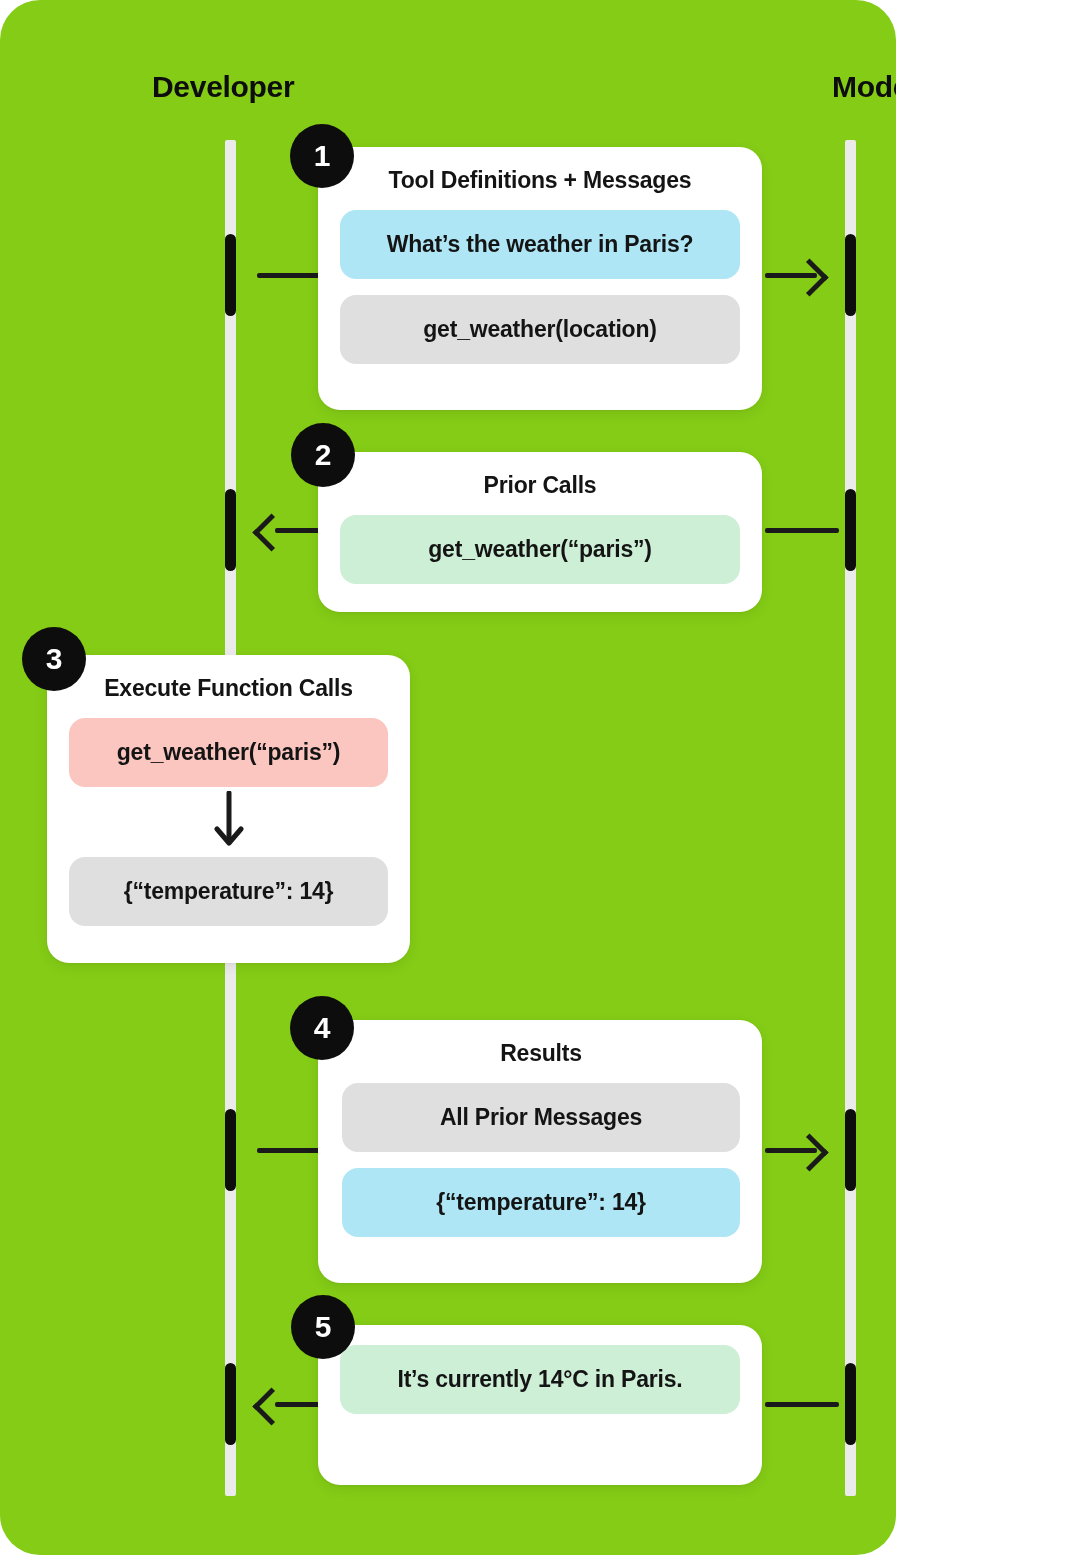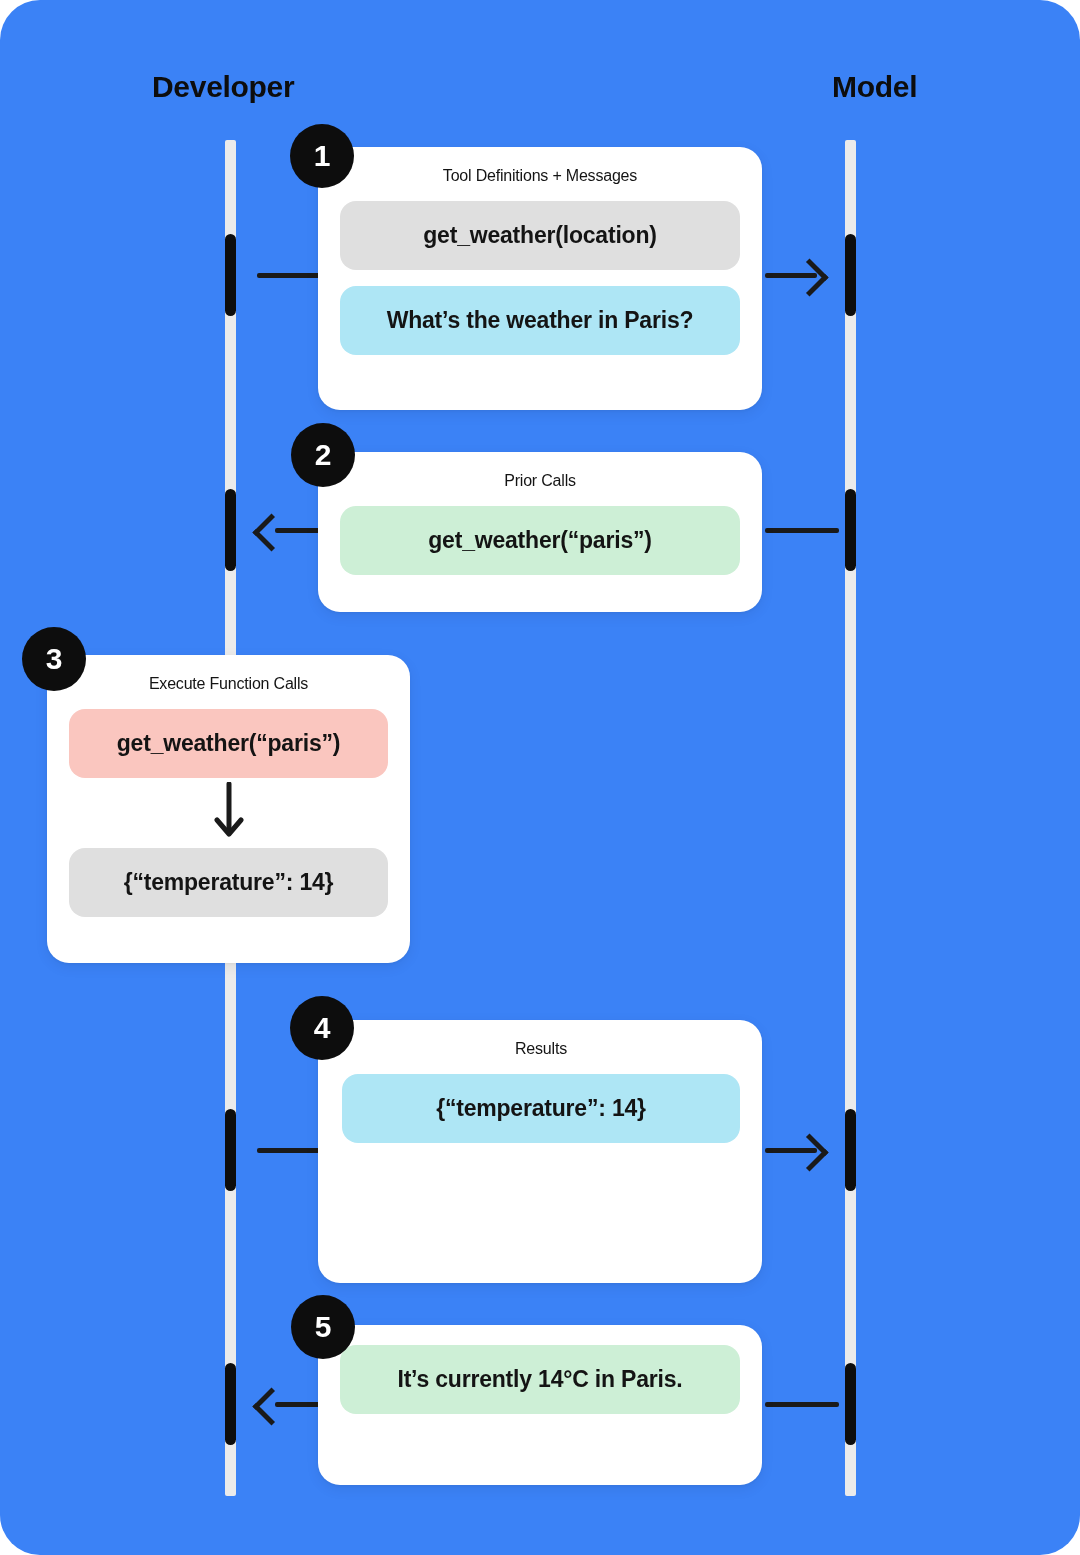--- a/index.html
+++ b/index.html
@@ -17,23 +17,23 @@
     width: 1080px;
     height: 1555px;
     overflow: hidden;
   }
 
   
   .canvas {
     position: absolute;
     left: 0;
     top: 0;
-    width: 1080px;
+    width: 896px;
     height: 1555px;
-    background: #3b82f6;
+    background: #84cc16;
     border-radius: 40px;
     overflow: hidden;
   }
 
   
   .lifeline {
     position: absolute;
     width: 11px;
     background: #ebebeb;
     border-radius: 2px;
@@ -82,22 +82,22 @@
   .card {
     position: absolute;
     background: #ffffff;
     border-radius: 22px;
     box-shadow: 0 4px 14px rgba(0,0,0,0.07), 0 1px 3px rgba(0,0,0,0.05);
     box-sizing: border-box;
     padding: 20px 22px 24px 22px;
   }
   .card-title {
     text-align: center;
-    font-size: 16px;
-    font-weight: 400;
+    font-size: 23px;
+    font-weight: 700;
     color: #141414;
     letter-spacing: -0.2px;
     margin-bottom: 16px;
   }
   .pill {
     border-radius: 16px;
     text-align: center;
     font-size: 23px;
     font-weight: 700;
     color: #141414;
@@ -152,22 +152,22 @@
 
     <div class="activation" style="left:225px; top:234px; height:82px;"></div>
     <div class="activation" style="left:845px; top:234px; height:82px;"></div>
 
     <div class="conn" style="left:257px; top:273px; width:68px;"></div>
     <div class="conn" style="left:765px; top:273px; width:52px;"></div>
     <div class="arrowhead right" style="left:796px; top:264px;"></div>
 
     <div class="card" style="left:318px; top:147px; width:444px; height:263px;">
       <div class="card-title">Tool Definitions + Messages</div>
+      <div class="pill blue">What’s the weather in Paris?</div>
       <div class="pill gray">get_weather(location)</div>
-      <div class="pill blue">What’s the weather in Paris?</div>
     </div>
 
     <div class="badge" style="left:290px; top:124px;">1</div>
 
     <div class="activation" style="left:225px; top:489px; height:82px;"></div>
     <div class="activation" style="left:845px; top:489px; height:82px;"></div>
 
     <div class="conn" style="left:275px; top:528px; width:48px;"></div>
     <div class="conn" style="left:765px; top:528px; width:74px;"></div>
     <div class="arrowhead left" style="left:258px; top:519px;"></div>
@@ -195,20 +195,21 @@
 
     <div class="activation" style="left:225px; top:1109px; height:82px;"></div>
     <div class="activation" style="left:845px; top:1109px; height:82px;"></div>
 
     <div class="conn" style="left:257px; top:1148px; width:68px;"></div>
     <div class="conn" style="left:765px; top:1148px; width:52px;"></div>
     <div class="arrowhead right" style="left:796px; top:1139px;"></div>
 
     <div class="card" style="left:318px; top:1020px; width:444px; height:263px;padding-left:24px;">
       <div class="card-title">Results</div>
+      <div class="pill gray">All Prior Messages</div>
       <div class="pill blue">{“temperature”: 14}</div>
     </div>
 
     <div class="badge" style="left:290px; top:996px;">4</div>
 
     <div class="activation" style="left:225px; top:1363px; height:82px;"></div>
     <div class="activation" style="left:845px; top:1363px; height:82px;"></div>
 
     <div class="conn" style="left:275px; top:1402px; width:48px;"></div>
     <div class="conn" style="left:765px; top:1402px; width:74px;"></div>

